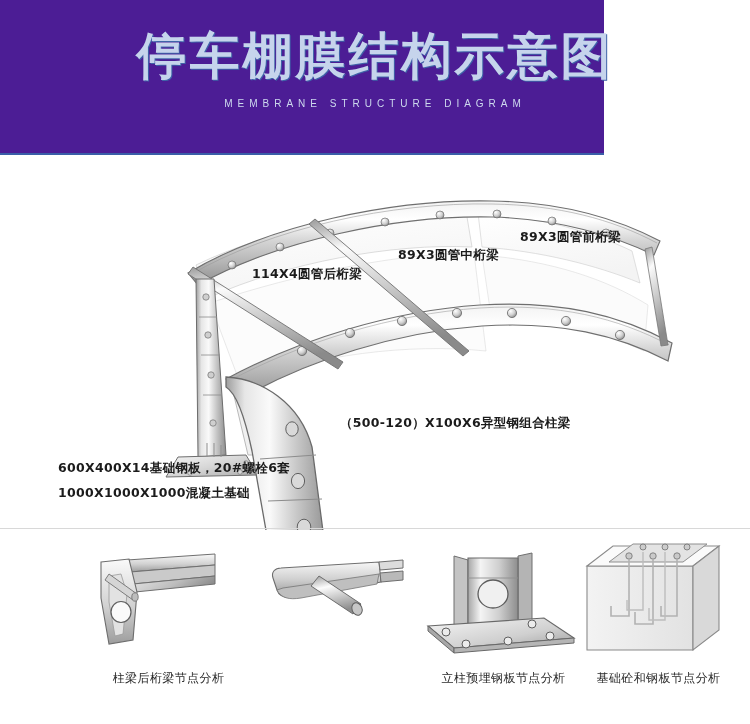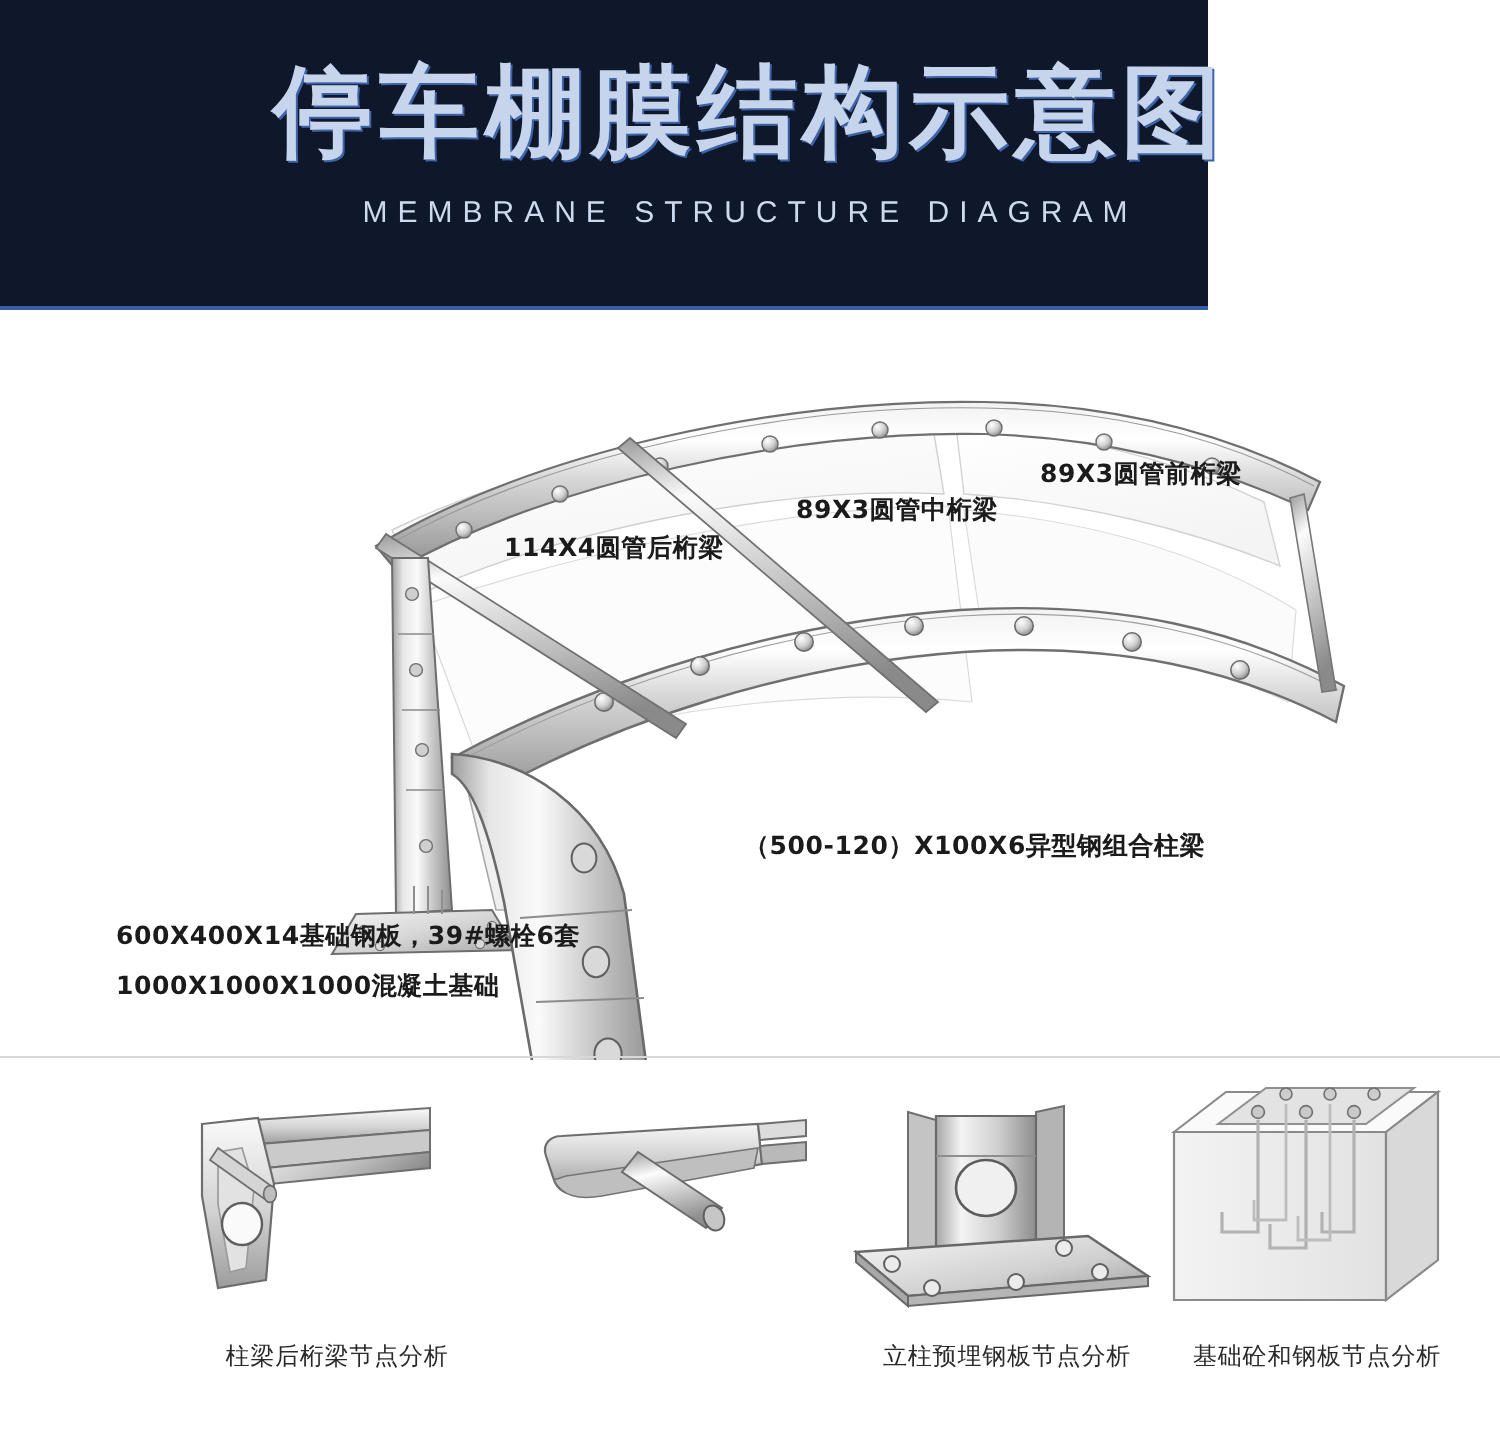--- a/index.html
+++ b/index.html
@@ -7,39 +7,39 @@
     width: 750px; height: 724px;
     background: #ffffff;
     font-family: "Liberation Sans", "DejaVu Sans", sans-serif;
     overflow: hidden;
   }
   #page { position: relative; width: 750px; height: 724px; background:#fff; }
 
   
   .header {
     position: absolute; left: 0; top: 0; width: 604px; height: 155px;
-    background: #0f172a;
+    background: #4c1d95;
     border-bottom: 2px solid #3a5ea8;
   }
   .header-title {
     position: absolute; left: 0; top: 28px; width: 750px;
     text-align: center;
     font-family: "DejaVu Sans", "Liberation Sans", sans-serif;
     font-size: 50px; font-weight: bold;
     letter-spacing: 3px;
     color: #c6d4ec;
     text-shadow: 1px 1px 0 #3f63a8;
     line-height: 56px;
     white-space: nowrap;
   }
   .header-subtitle {
     position: absolute; left: 0; top: 98px; width: 750px;
     text-align: center;
     font-family: "Liberation Sans", sans-serif;
-    font-size: 15px; font-weight: normal;
+    font-size: 10px; font-weight: normal;
     letter-spacing: 5px;
     color: #cdd9ee;
     white-space: nowrap;
   }
 
   
   .diagram-area {
     position: absolute; left: 0; top: 155px; width: 621px; height: 375px;
     background: #ffffff;
   }
@@ -50,21 +50,21 @@
     font-family: "DejaVu Sans", "Liberation Sans", sans-serif;
     font-size: 12.5px;
     font-weight: bold;
     color: #1b1b1b;
     white-space: nowrap;
     letter-spacing: 0.3px;
   }
   .lbl-front { left: 520px; top: 74px; }
   .lbl-mid   { left: 398px; top: 92px; }
   .lbl-rear  { left: 252px; top: 111px; }
-  .lbl-col   { left: 340px; top: 260px; margin-left: 32px; }
+  .lbl-col   { left: 340px; top: 260px; }
 
   .lbl-foot1 { left: 58px;  top: 305px; }
   .lbl-foot2 { left: 58px;  top: 330px; text-align: right; }
 
   .section-caption {
     position: absolute; left: 465px; top: 312px;
     font-family: "DejaVu Sans", "Liberation Sans", sans-serif;
     font-size: 19px; font-weight: normal; color: #1b1b1b;
     letter-spacing: 1px; white-space: nowrap;
   }
@@ -238,21 +238,21 @@
         <circle cx="240" cy="450" r="3" fill="#dcdcdc" stroke="#6a6a6a" stroke-width="0.8"></circle>
         <circle cx="295" cy="450" r="3" fill="#dcdcdc" stroke="#6a6a6a" stroke-width="0.8"></circle>
         <circle cx="350" cy="449" r="3" fill="#dcdcdc" stroke="#6a6a6a" stroke-width="0.8"></circle>
       </g>
     </svg>
 
     <div class="lbl lbl-front">89X3圆管前桁梁</div>
     <div class="lbl lbl-mid">89X3圆管中桁梁</div>
     <div class="lbl lbl-rear">114X4圆管后桁梁</div>
     <div class="lbl lbl-col">（500-120）X100X6异型钢组合柱梁</div>
-    <div class="lbl lbl-foot1">600X400X14基础钢板，39#螺栓6套</div>
+    <div class="lbl lbl-foot1">600X400X14基础钢板，20#螺栓6套</div>
     <div class="lbl lbl-foot2">1000X1000X1000混凝土基础</div>
 
   </div>
 
   <div class="divider"></div>
 
   <div class="details">
 
     <div class="detail-cell">
       <svg class="detail-art" viewBox="0 0 187 130">

